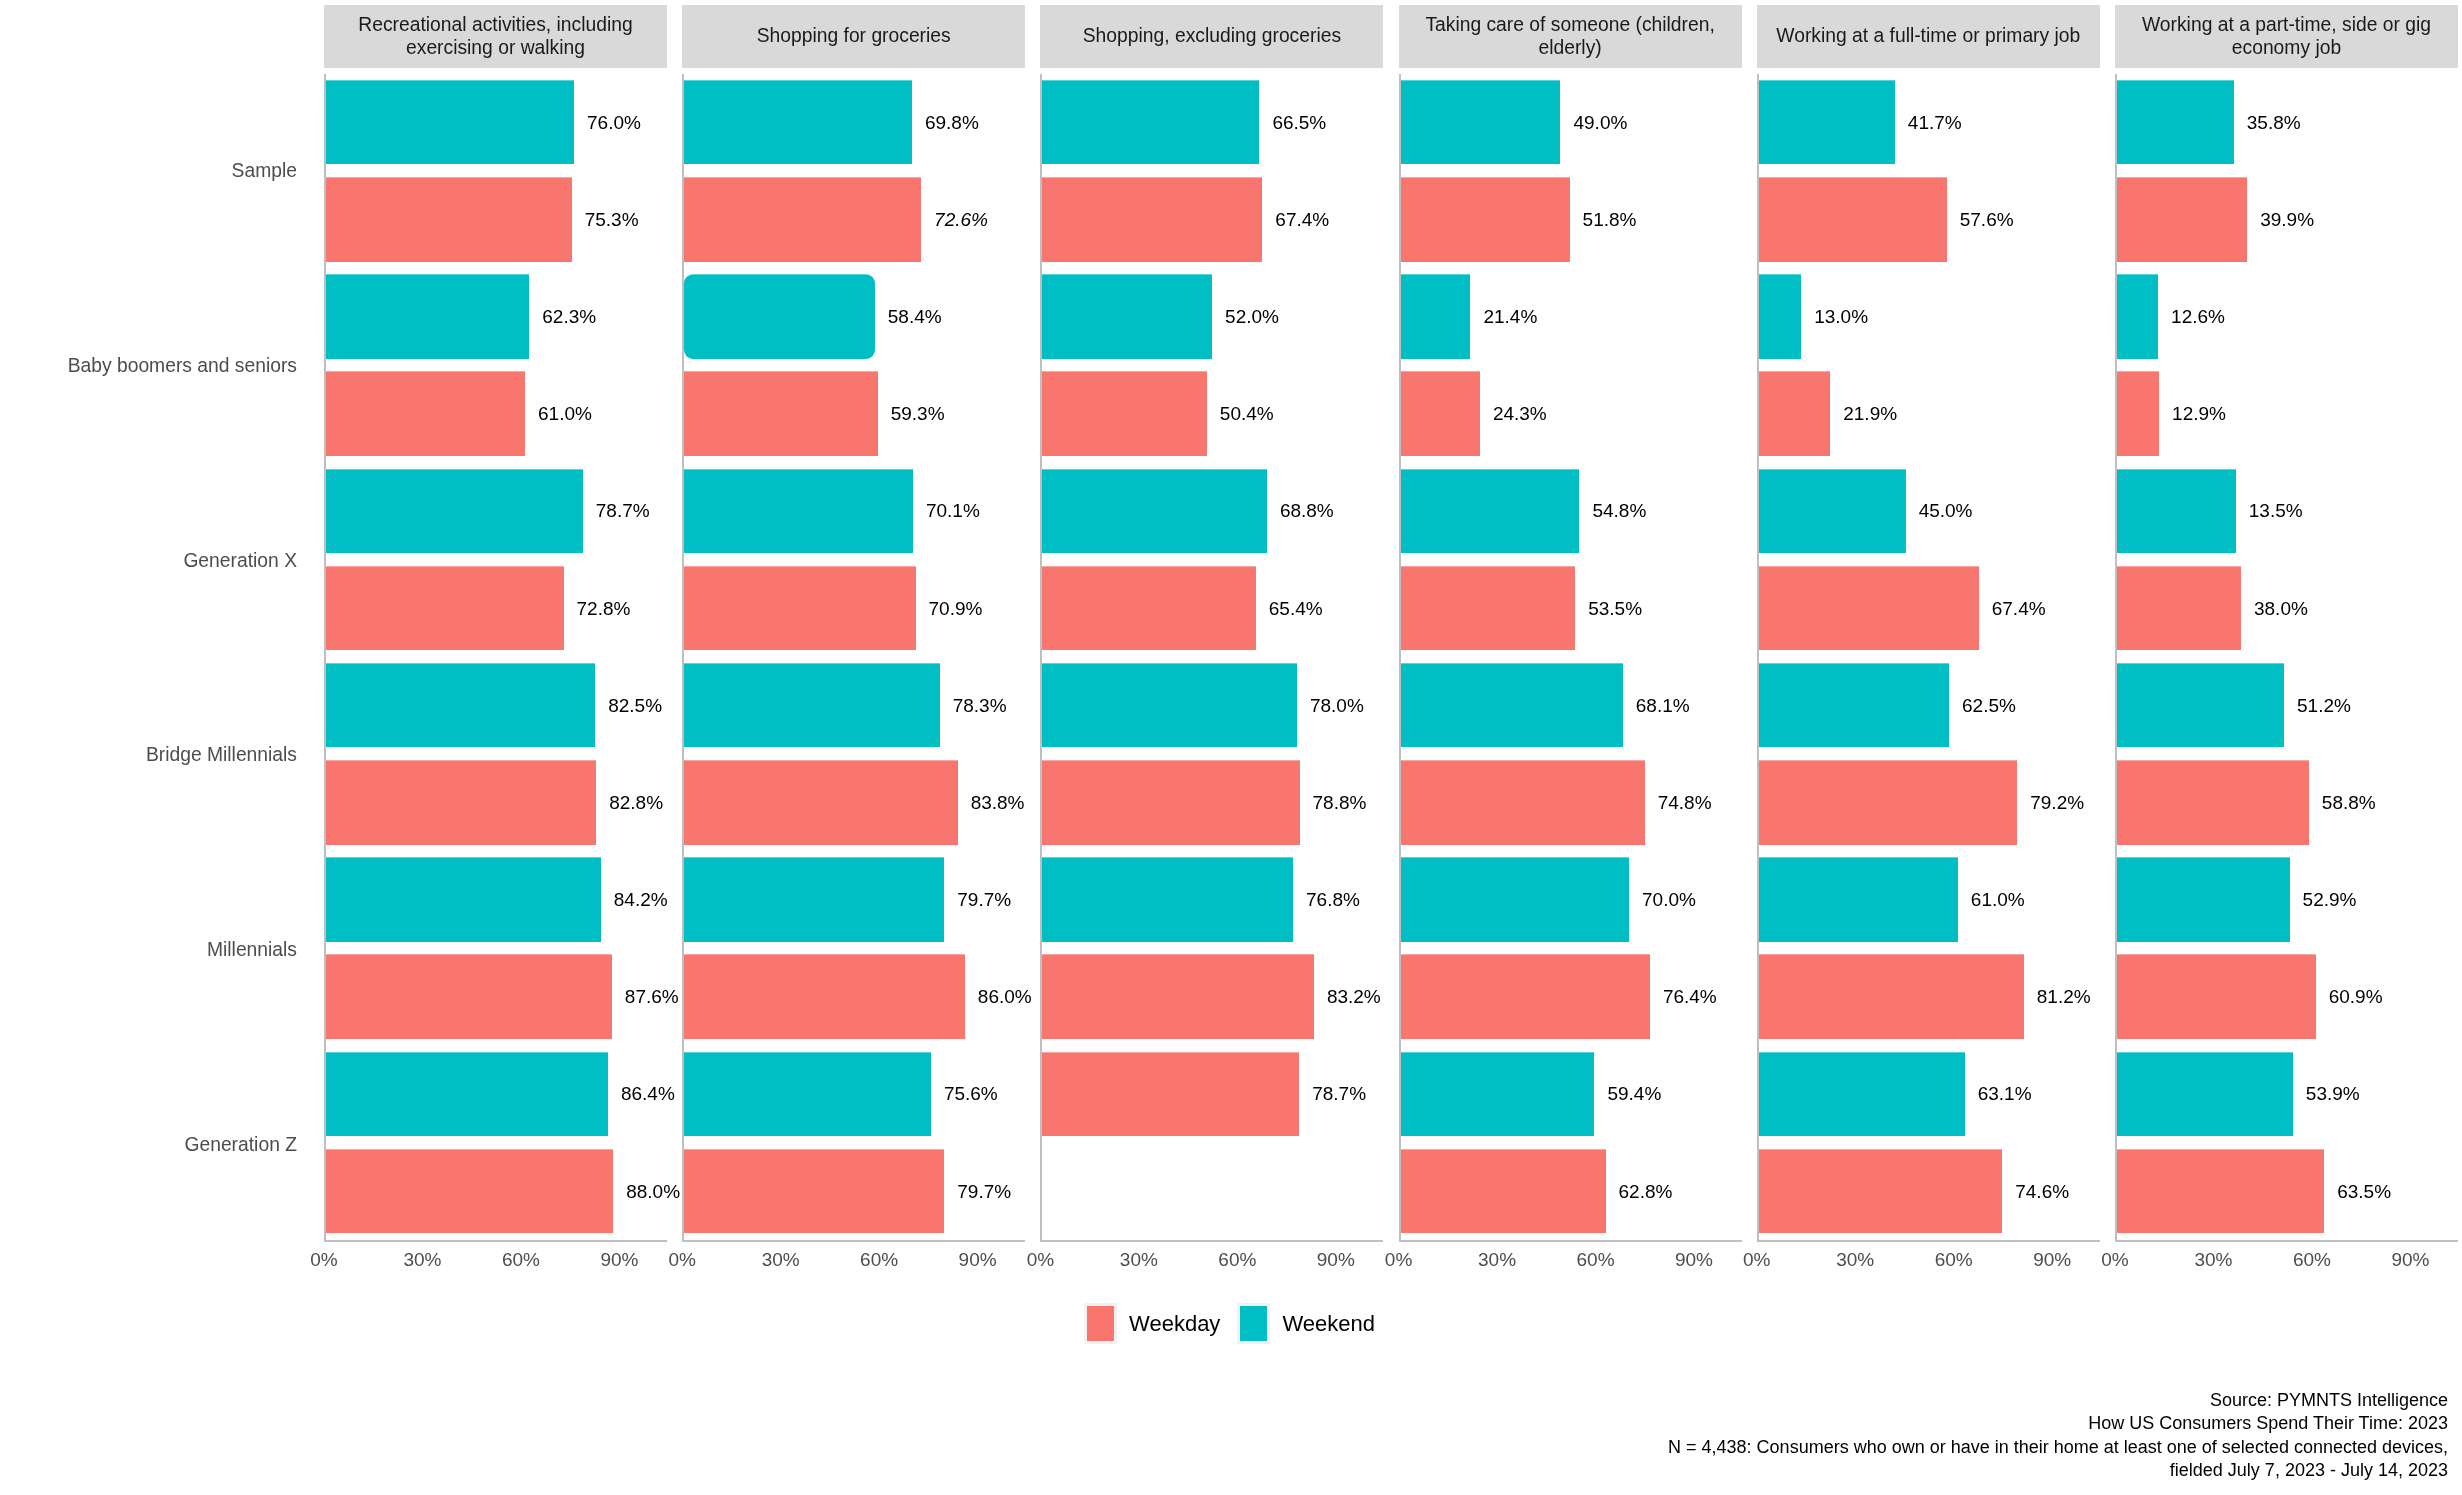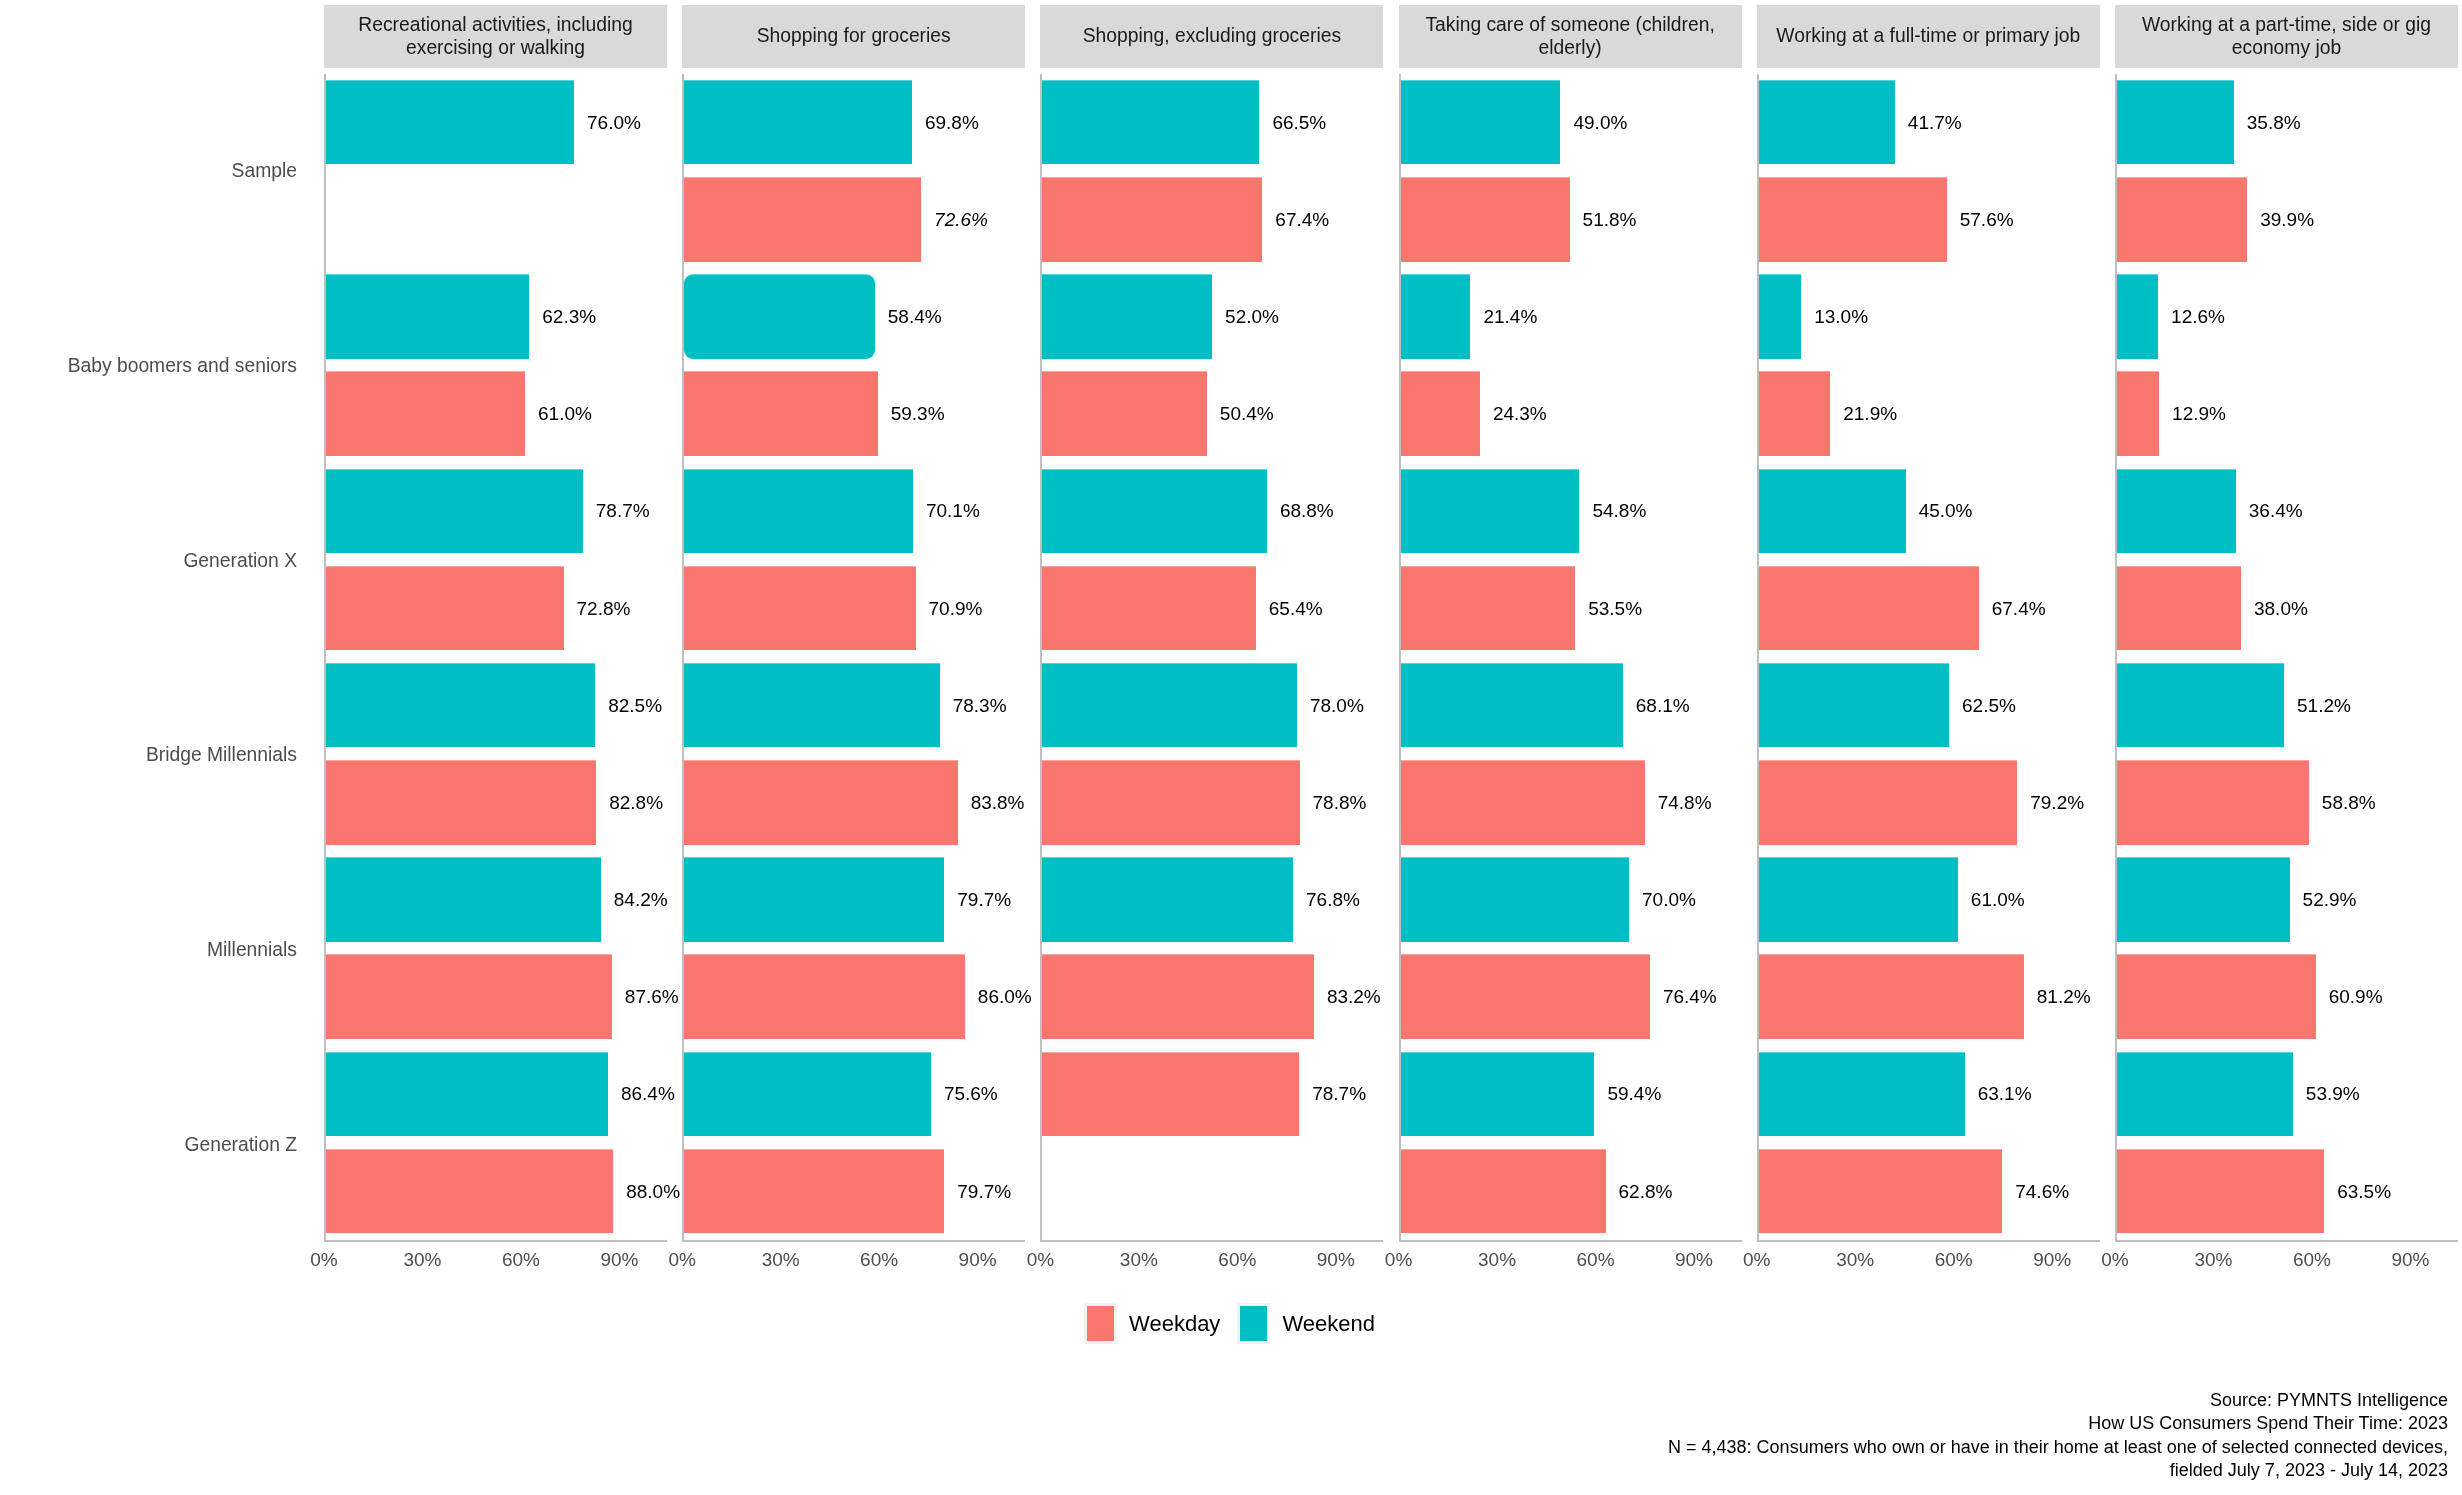--- a/index.html
+++ b/index.html
@@ -123,20 +123,25 @@
           <span>Recreational activities, including exercising or walking</span>
         </div>
         <div class="facet-panel">
           <div class="plot-area">
             <div class="group" style="top: 0%; height: 16.6667%;">
               <div class="bar-row">
                 <div class="bar weekend" style="width: 72.7273%;">
                   <span class="bar-label">76.0%</span>
                 </div>
               </div>
+              <div class="bar-row">
+                <div class="bar weekday" style="width: 72.0574%;">
+                  <span class="bar-label">75.3%</span>
+                </div>
+              </div>
             </div>
             <div class="group" style="top: 16.6667%; height: 16.6667%;">
               <div class="bar-row">
                 <div class="bar weekend" style="width: 59.6172%;">
                   <span class="bar-label">62.3%</span>
                 </div>
               </div>
               <div class="bar-row">
                 <div class="bar weekday" style="width: 58.3732%;">
                   <span class="bar-label">61.0%</span>
@@ -539,21 +544,21 @@
               </div>
               <div class="bar-row">
                 <div class="bar weekday" style="width: 12.3445%;">
                   <span class="bar-label">12.9%</span>
                 </div>
               </div>
             </div>
             <div class="group" style="top: 33.3333%; height: 16.6667%;">
               <div class="bar-row">
                 <div class="bar weekend" style="width: 34.8325%;">
-                  <span class="bar-label">36.4%</span>
+                  <span class="bar-label">13.5%</span>
                 </div>
               </div>
               <div class="bar-row">
                 <div class="bar weekday" style="width: 36.3636%;">
                   <span class="bar-label">38.0%</span>
                 </div>
               </div>
             </div>
             <div class="group" style="top: 50%; height: 16.6667%;">
               <div class="bar-row">

